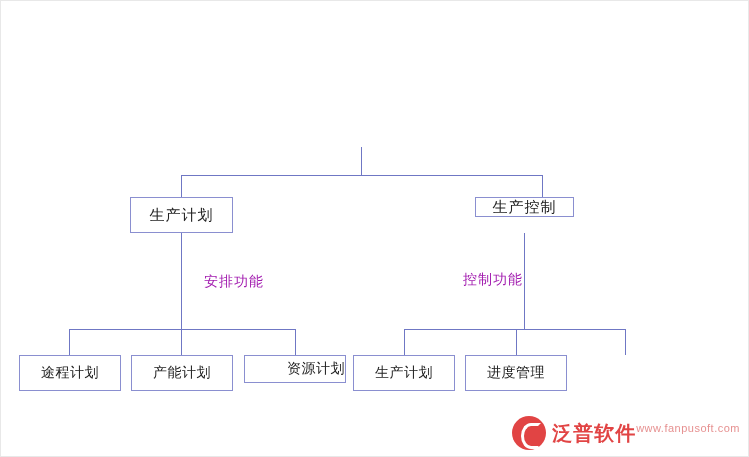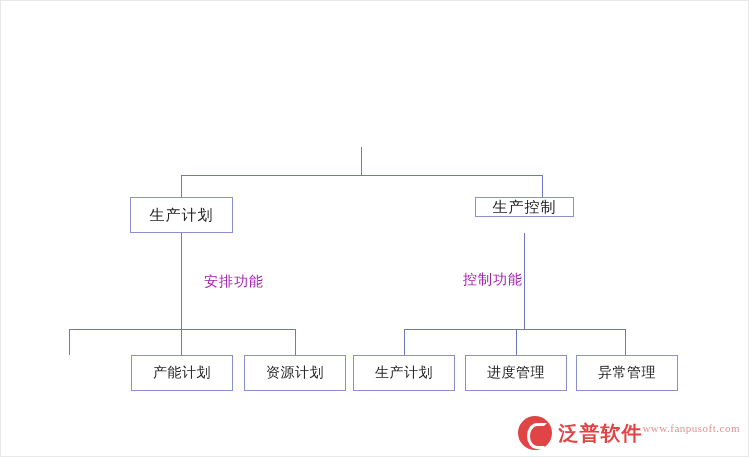--- a/index.html
+++ b/index.html
@@ -87,21 +87,20 @@
   .wm-title {
     font-size: 20px;
     font-weight: bold;
     color: #e03a3a;
     letter-spacing: 1px;
   }
   .wm-sub {
     font-size: 11px;
     color: #e58b8b;
     letter-spacing: 0.5px;
-    font-family: Liberation Serif, serif;
   }
 </style>
 </head>
 <body>
 
 <div id="canvas">
 
 
   <div class="edge v" style="left:360px; top:146px; height:28px;"></div>
 
@@ -126,35 +125,35 @@
   <div class="edge h" style="left:68px; top:328px; width:226px;"></div>
   <div class="edge v" style="left:68px; top:328px; height:26px;"></div>
   <div class="edge v" style="left:180px; top:328px; height:26px;"></div>
   <div class="edge v" style="left:294px; top:328px; height:26px;"></div>
 
   <div class="edge h" style="left:403px; top:328px; width:221px;"></div>
   <div class="edge v" style="left:403px; top:328px; height:26px;"></div>
   <div class="edge v" style="left:515px; top:328px; height:26px;"></div>
   <div class="edge v" style="left:624px; top:328px; height:26px;"></div>
 
+  <div class="node leaf" style="left:18px; top:354px; width:102px; height:36px;">
+    <span>途程计划</span>
+  </div>
   <div class="node leaf" style="left:130px; top:354px; width:102px; height:36px;">
     <span>产能计划</span>
   </div>
-  <div class="node leaf" style="left:243px; top:354px; width:102px; height:36px;">
+  <div class="node leaf" style="left:243px; top:354px; width:102px; height:28px;justify-content:flex-end;">
     <span>资源计划</span>
   </div>
 
   <div class="node leaf" style="left:352px; top:354px; width:102px; height:36px;">
     <span>生产计划</span>
   </div>
   <div class="node leaf" style="left:464px; top:354px; width:102px; height:36px;">
     <span>进度管理</span>
-  </div>
-  <div class="node leaf" style="left:575px; top:354px; width:102px; height:36px;">
-    <span>异常管理</span>
   </div>
 
   <div class="watermark">
     <div class="wm-logo"></div>
     <div class="wm-text">
       <span class="wm-title">泛普软件</span>
       <span class="wm-sub">www.fanpusoft.com</span>
     </div>
   </div>
 

